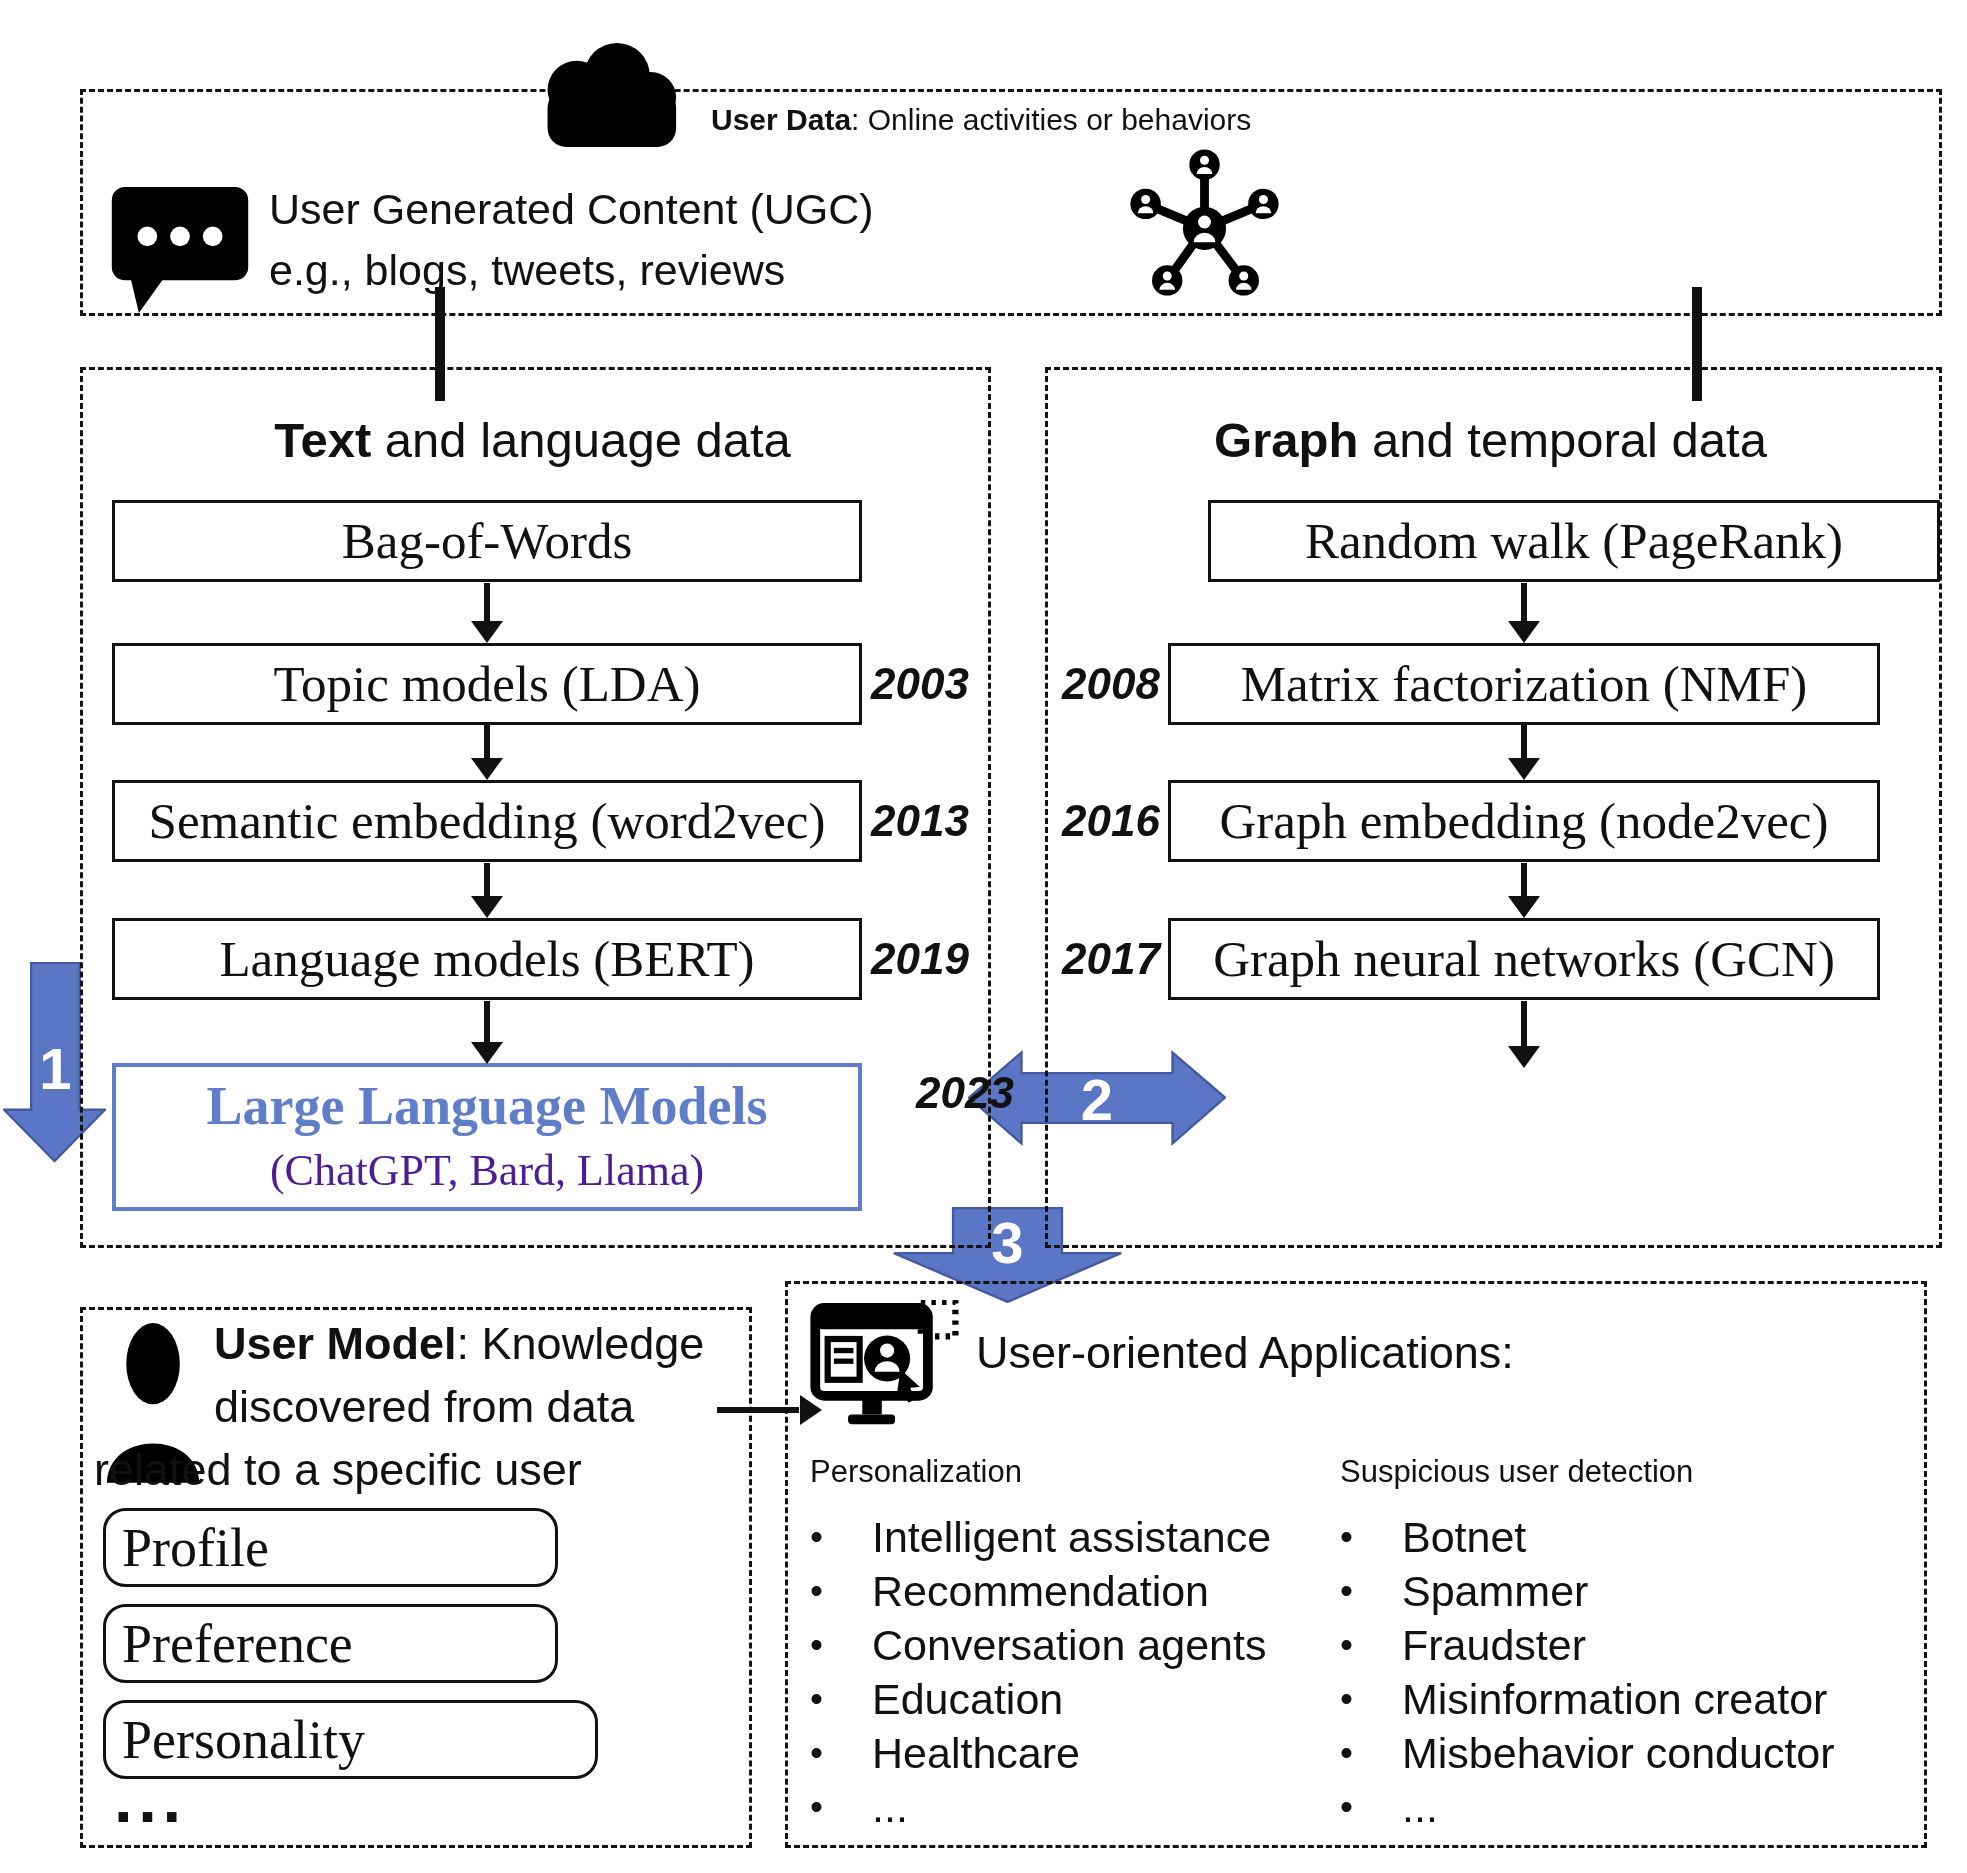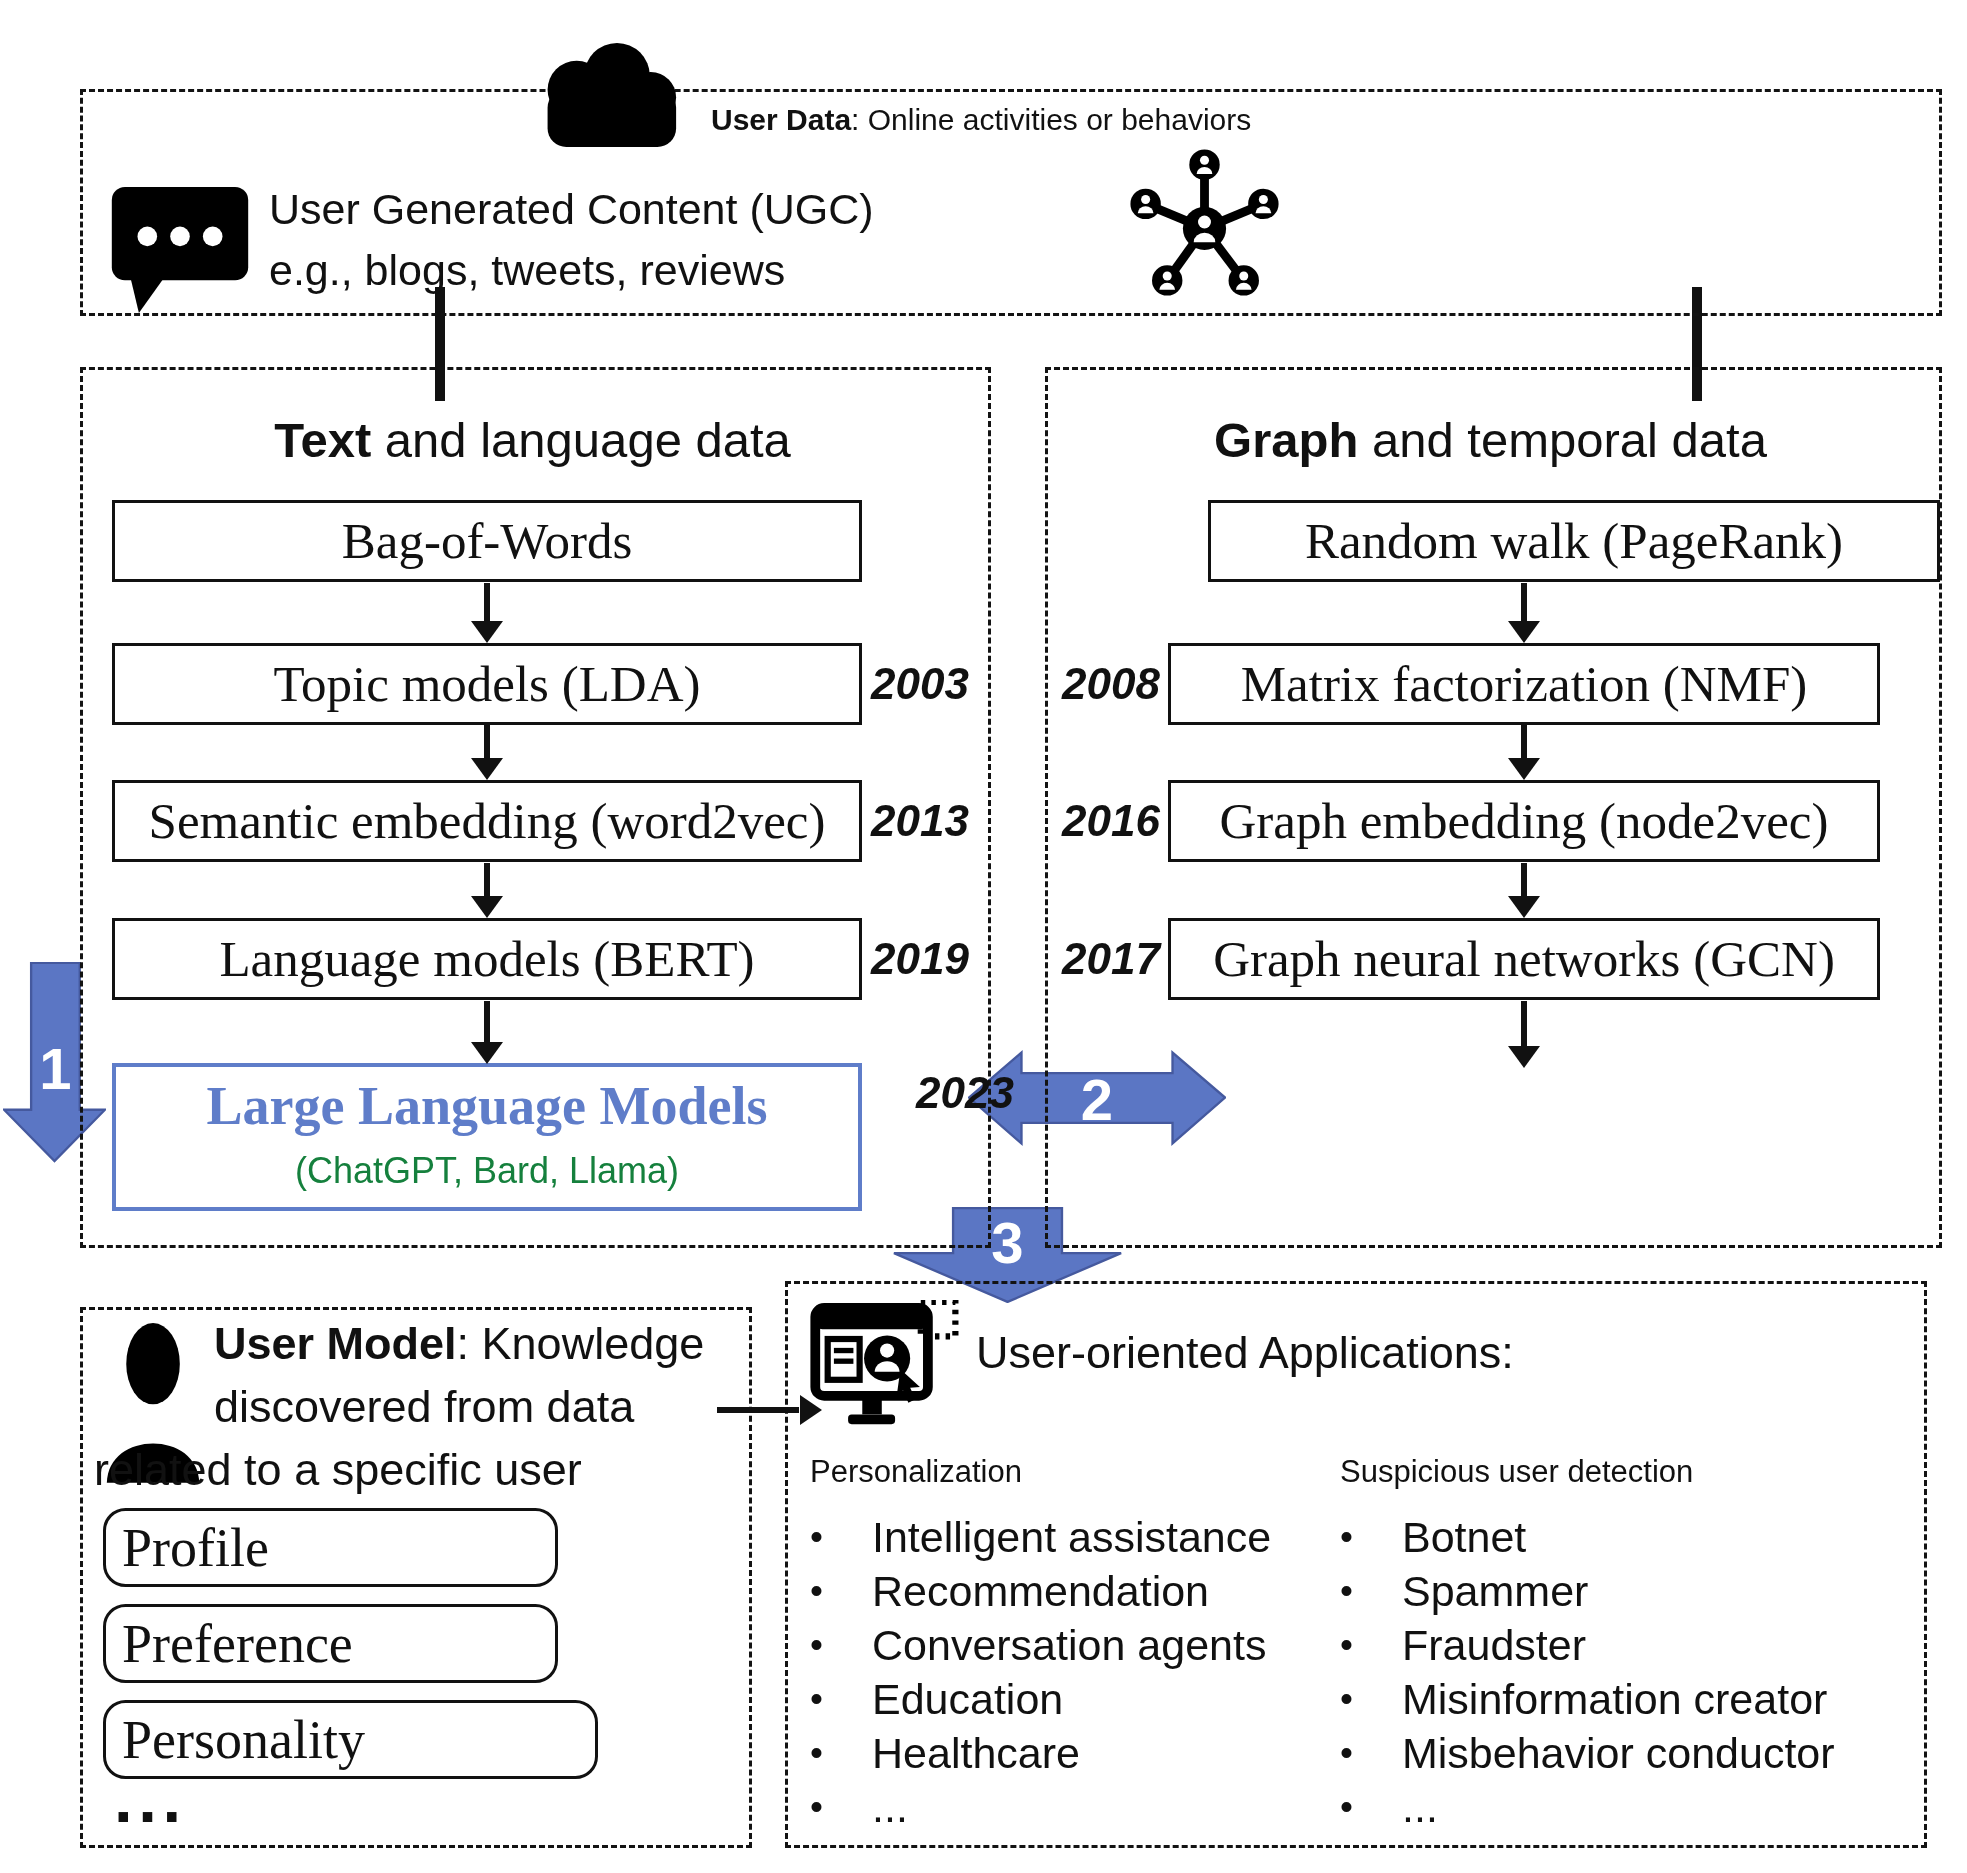--- a/index.html
+++ b/index.html
@@ -39,21 +39,21 @@
   
   .varrow{position:absolute;width:32px;z-index:7;}
   .varrow .stem{position:absolute;left:13px;top:0;bottom:20.6px;width:5.6px;background:#111;}
   .varrow .head{position:absolute;bottom:0;left:0;width:0;height:0;
     border-left:16px solid transparent;border-right:16px solid transparent;border-top:22.5px solid #111;}
 
   
   #llmBox{position:absolute;left:112px;top:1063px;width:750px;height:148px;border:4.7px solid #5f7dc9;
     box-sizing:border-box;background:#fff;display:flex;flex-direction:column;align-items:center;justify-content:center;z-index:7;}
   #llmBox .l1{font-family:"Liberation Serif",serif;font-weight:700;font-size:54px;color:#5f7dc9;line-height:67px;}
-  #llmBox .l2{font-family:Liberation Sans, sans-serif;font-size:36px;color:#15803d;line-height:62px;}
+  #llmBox .l2{font-family:Liberation Serif, serif;font-size:44px;color:#4c1d95;line-height:62px;}
 
   
   .blockarrow{position:absolute;z-index:4;}
   .blockarrow svg{display:block;}
   .blockarrow .num{position:absolute;color:#fff;font-size:58px;font-weight:600;z-index:5;}
   #bArrow1{left:2.8px;top:962px;width:103px;height:201px;}
   #bArrow1 .num{left:28px;top:73px;width:49px;text-align:center;}
   #bArrow2{left:968px;top:1045px;width:258px;height:106px;}
   #bArrow2 .num{left:0;top:20.6px;width:258px;text-align:center;}
   #bArrow3{left:893px;top:1207px;width:230px;height:96px;}

